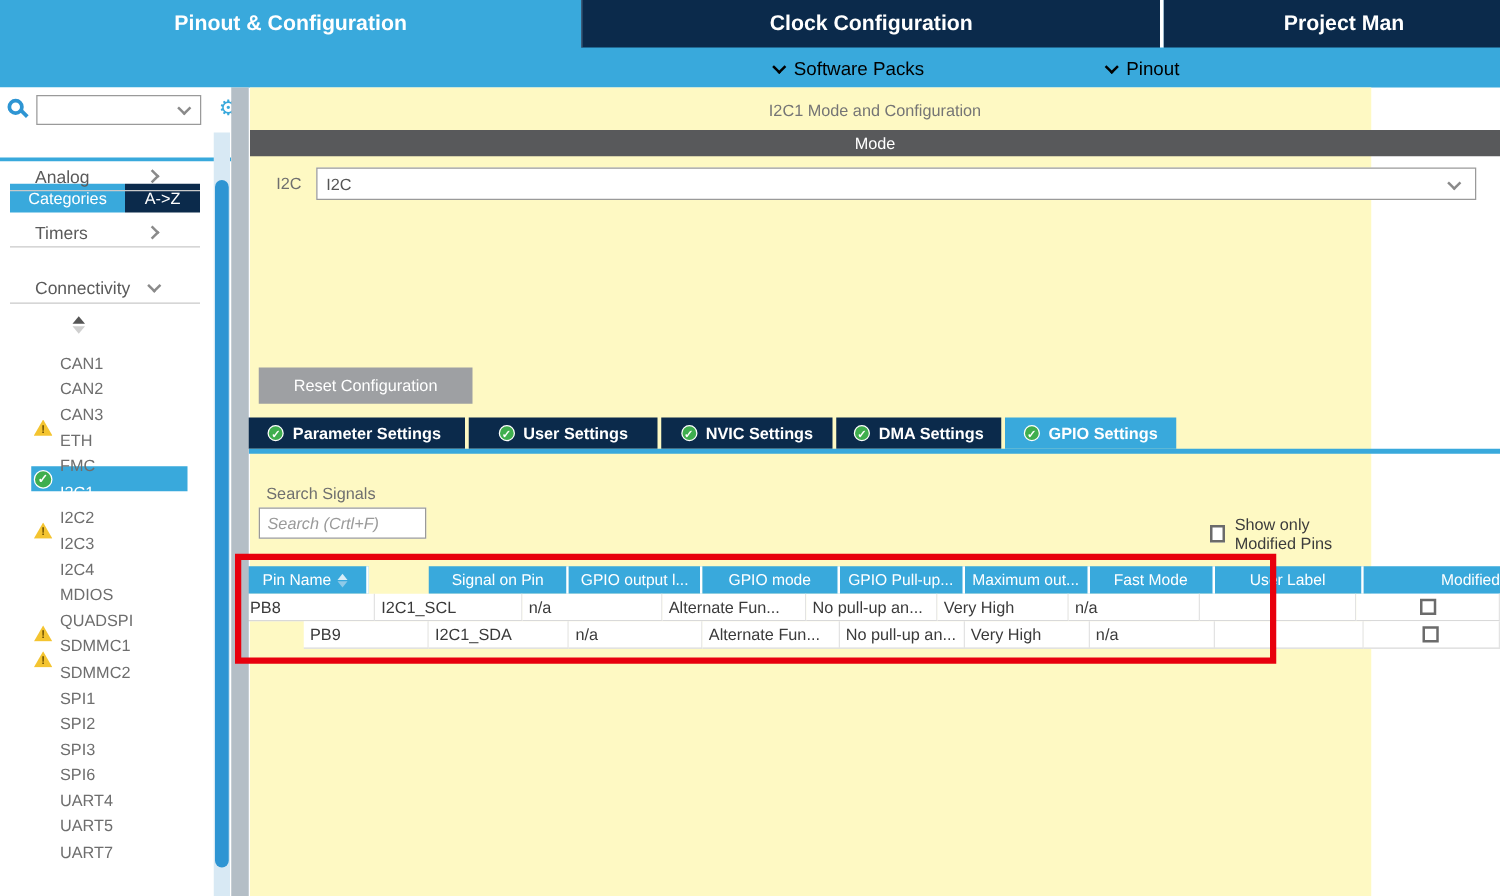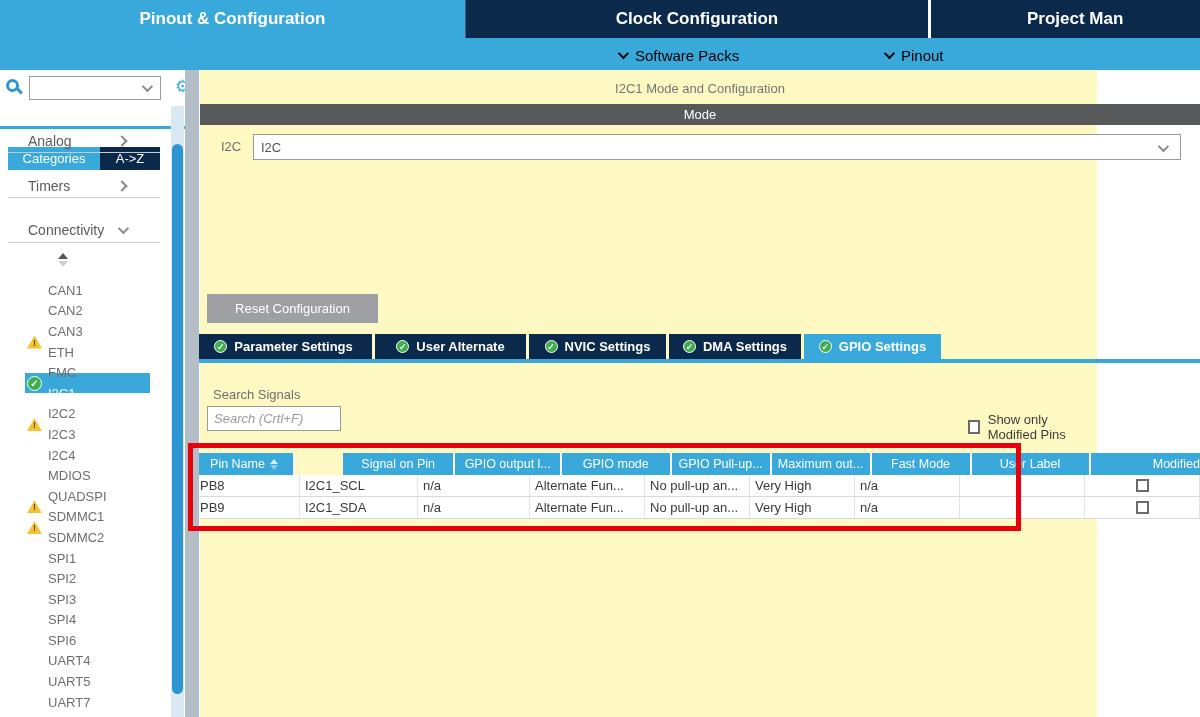--- a/index.html
+++ b/index.html
@@ -219,23 +219,20 @@
         <div class="pitem">
           <span class="plabel">SPI1</span>
         </div>
         <div class="pitem">
           <span class="plabel">SPI2</span>
         </div>
         <div class="pitem">
           <span class="plabel">SPI3</span>
         </div>
         <div class="pitem">
-          <span class="plabel">SPI4</span>
-        </div>
-        <div class="pitem">
           <span class="plabel">SPI6</span>
         </div>
         <div class="pitem">
           <span class="plabel">UART4</span>
         </div>
         <div class="pitem">
           <span class="plabel">UART5</span>
         </div>
         <div class="pitem">
           <span class="plabel">UART7</span>
@@ -265,21 +262,21 @@
 
     <button class="abs reset-btn">Reset Configuration</button>
 
     <div id="ctabs">
         <div class="abs ctab" style="left: -5px; width: 177px;">
           <span class="gcheck">✓</span>
           <span>Parameter Settings</span>
         </div>
         <div class="abs ctab" style="left: 175px; width: 151px;">
           <span class="gcheck">✓</span>
-          <span>User Alternate</span>
+          <span>User Settings</span>
         </div>
         <div class="abs ctab" style="left: 329px; width: 137px;">
           <span class="gcheck">✓</span>
           <span>NVIC Settings</span>
         </div>
         <div class="abs ctab" style="left: 469px; width: 132px;">
           <span class="gcheck">✓</span>
           <span>DMA Settings</span>
         </div>
         <div class="abs ctab active" style="left: 604px; width: 137px;">
@@ -339,21 +336,21 @@
             <div class="td" style="width: 115px;">Alternate Fun...</div>
             <div class="td" style="width: 105px;">No pull-up an...</div>
             <div class="td" style="width: 105px;">Very High</div>
             <div class="td" style="width: 105px;">n/a</div>
             <div class="td" style="width: 125px;"></div>
             <div class="td center" style="width: 115px;">
               <span class="cbx"></span>
             </div>
           </div>
           <div class="trow">
-            <div class="td" style="width: 105px;">PB9</div>
+            <div class="td" style="width: 105px; margin-left: 48px;">PB9</div>
             <div class="td" style="width: 118px;">I2C1_SDA</div>
             <div class="td" style="width: 112px;">n/a</div>
             <div class="td" style="width: 115px;">Alternate Fun...</div>
             <div class="td" style="width: 105px;">No pull-up an...</div>
             <div class="td" style="width: 105px;">Very High</div>
             <div class="td" style="width: 105px;">n/a</div>
             <div class="td" style="width: 125px;"></div>
             <div class="td center" style="width: 115px;">
               <span class="cbx"></span>
             </div>

